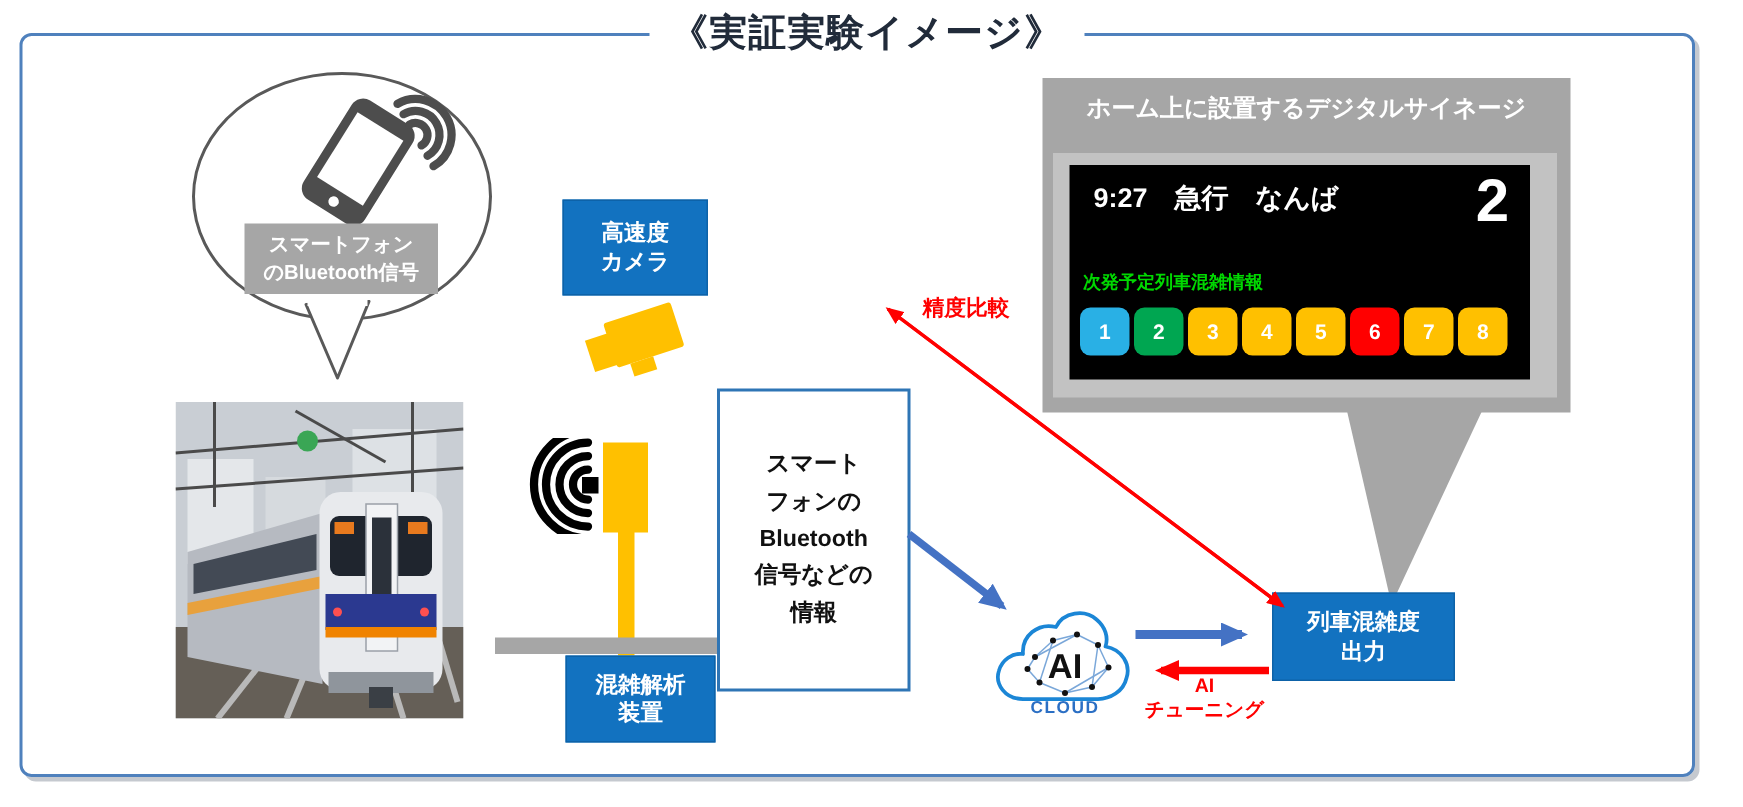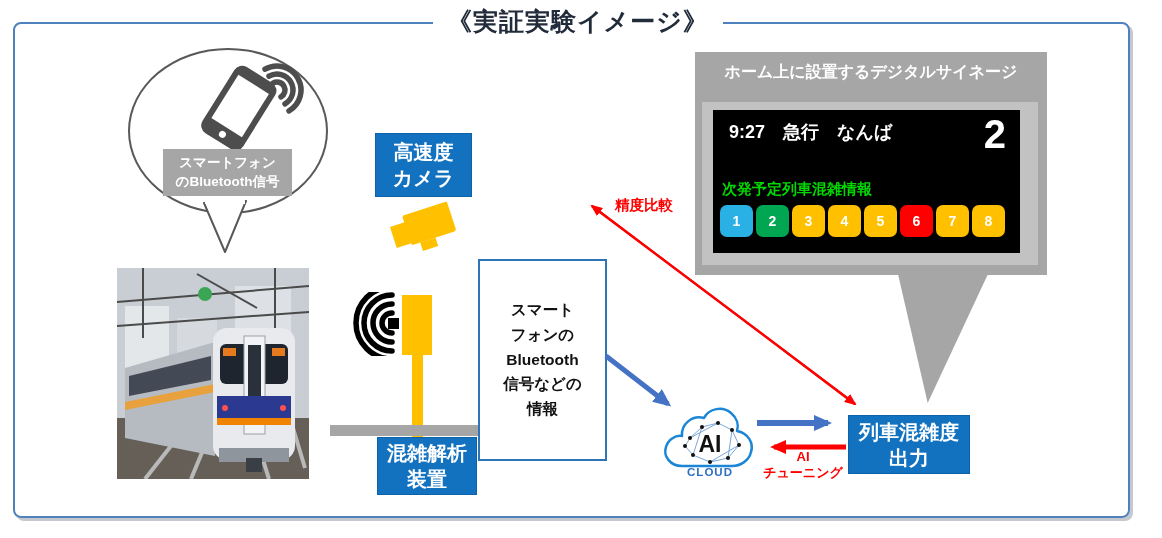--- a/index.html
+++ b/index.html
@@ -16,45 +16,45 @@
   .bubble-tail{position:absolute;left:196px;top:200px;z-index:2;}
   .phone-svg{position:absolute;left:180px;top:60px;z-index:3;}
   .bubble-label{position:absolute;left:163px;top:149px;width:129px;height:47px;background:#a6a6a6;
           color:#fff;font-weight:bold;font-size:13.5px;line-height:1.35;display:flex;flex-direction:column;
           align-items:center;justify-content:center;z-index:4;white-space:nowrap;}
 
   .train-svg{position:absolute;left:117px;top:268px;z-index:1;}
 
   
   .box{position:absolute;display:flex;flex-direction:column;align-items:center;justify-content:center;
-       font-weight:bold;font-size:20px;line-height:1.3;text-align:center;z-index:3;white-space:nowrap;}
+       font-weight:bold;font-size:15px;line-height:1.3;text-align:center;z-index:3;white-space:nowrap;}
   .box.blue{background:#1272c0;color:#fff;border:1px solid #0d62a8;}
   .box-camera{left:375px;top:133px;width:95px;height:62px;}
   .box-check{left:475px;top:132px;width:105px;height:65px;background:#fff;border:2px solid #3f5f8f;color:#1a1a1a;}
   .box-analyzer{left:377px;top:437px;width:98px;height:56px;}
   .box-info{left:478px;top:259px;width:125px;height:198px;background:#fff;border:2px solid #2e75b5;
             color:#111;font-size:15.5px;line-height:1.6;}
-  .box-output{left:848px;top:415px;width:120px;height:57px;}
+  .box-output{left:848px;top:395px;width:120px;height:57px;}
 
   .camera-svg{position:absolute;left:386px;top:198px;z-index:2;}
   .pole-waves-svg{position:absolute;left:320px;top:292px;z-index:2;}
   .antenna-top{position:absolute;left:402px;top:295px;width:30px;height:60px;background:#ffc000;z-index:2;}
   .antenna-pole{position:absolute;left:412px;top:353px;width:11px;height:84px;background:#ffc000;z-index:1;}
   .platform-bar{position:absolute;left:330px;top:425px;width:148px;height:11px;background:#a6a6a6;z-index:2;}
 
   
   .signage{position:absolute;left:695px;top:52px;width:352px;height:223px;background:#a6a6a6;z-index:3;}
   .signage-header{height:40px;display:flex;align-items:center;justify-content:center;
                   color:#fff;font-weight:bold;font-size:16px;white-space:nowrap;}
   .signage-frame{position:absolute;left:7px;top:50px;width:336px;height:163px;background:#c2c2c2;}
   .signage-screen{position:absolute;left:11px;top:8px;width:307px;height:143px;background:#000;}
   .departure-row{position:absolute;left:16px;top:10px;right:12px;display:flex;gap:18px;align-items:baseline;
                  color:#fff;font-weight:bold;font-size:18px;white-space:nowrap;}
   .track-num{position:absolute;right:14px;top:4px;font-size:40px;line-height:1;color:#fff;font-weight:bold;}
-  .congestion-label{position:absolute;left:9px;top:70px;color:#00d800;font-size:15px;font-weight:bold;white-space:nowrap;}
+  .congestion-label{position:absolute;left:9px;top:70px;color:#00d800;font-size:12px;font-weight:bold;white-space:nowrap;}
   .cars{position:absolute;left:7px;top:95px;display:flex;gap:3px;}
   .car{width:33px;height:32px;border-radius:7px;display:flex;align-items:center;justify-content:center;
        color:#fff;font-weight:bold;font-size:14px;}
   .signage-tail{position:absolute;left:898px;top:274px;width:90px;height:129px;background:#a6a6a6;
                 clip-path:polygon(0 0,100% 0,33% 100%);z-index:2;}
 
   .cloud-svg{position:absolute;left:660px;top:400px;z-index:3;}
   .cloud-label{position:absolute;left:664px;top:466px;width:92px;text-align:center;
                color:#2b6fc4;font-weight:bold;font-size:11.5px;letter-spacing:1px;z-index:3;}
 

